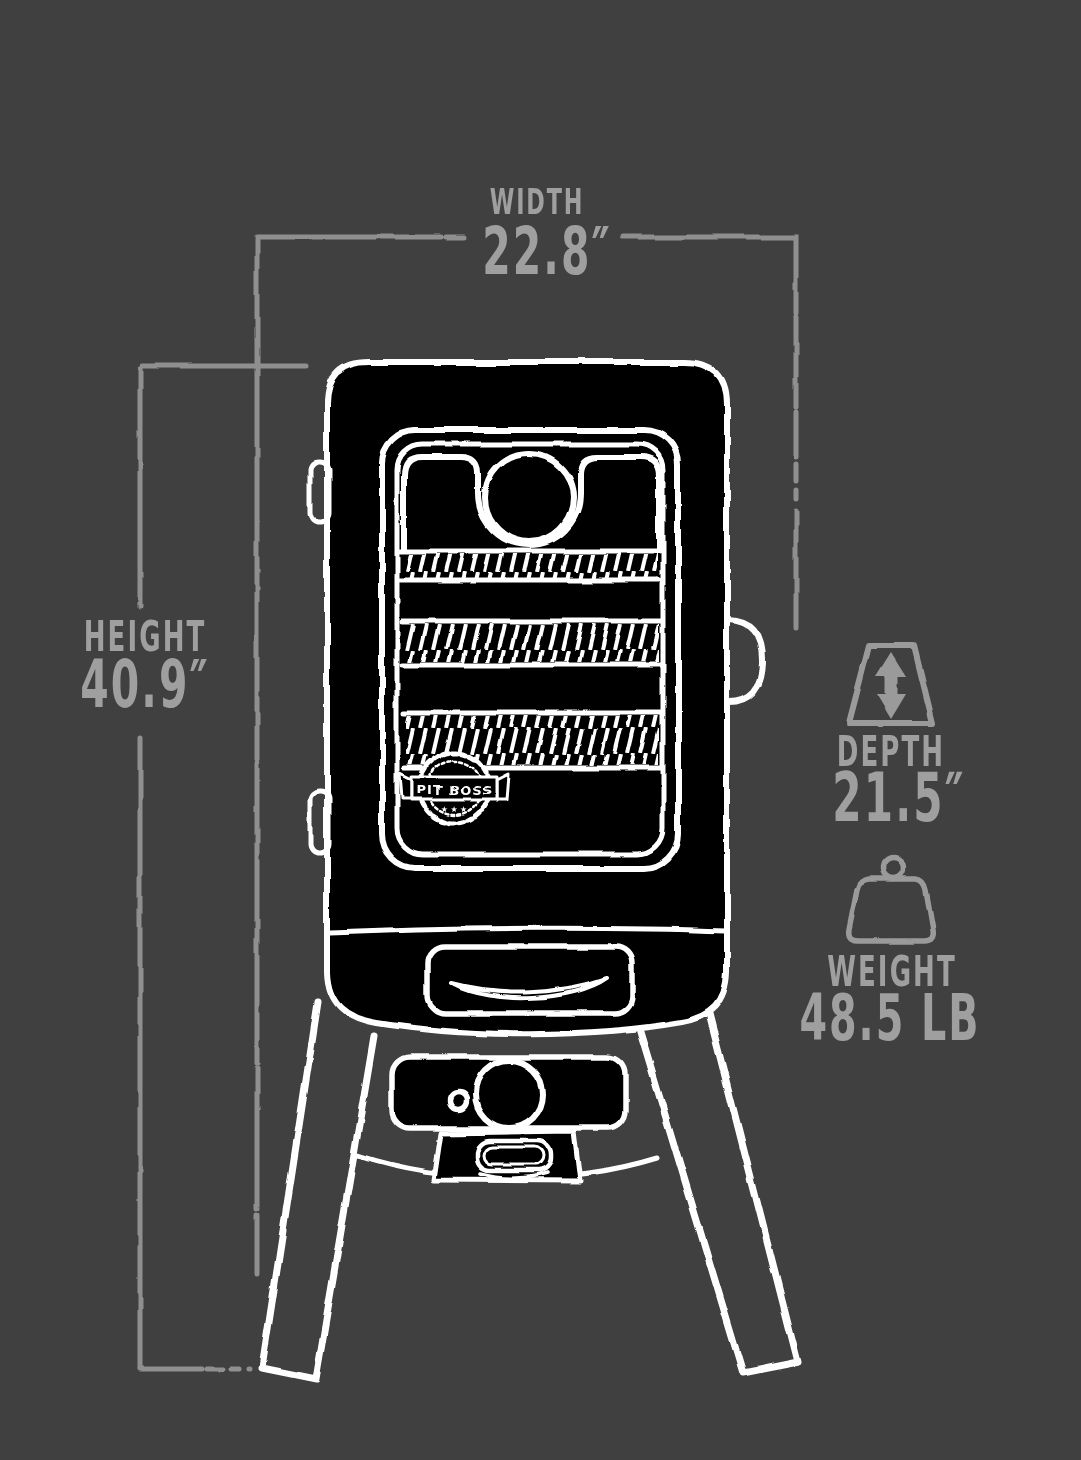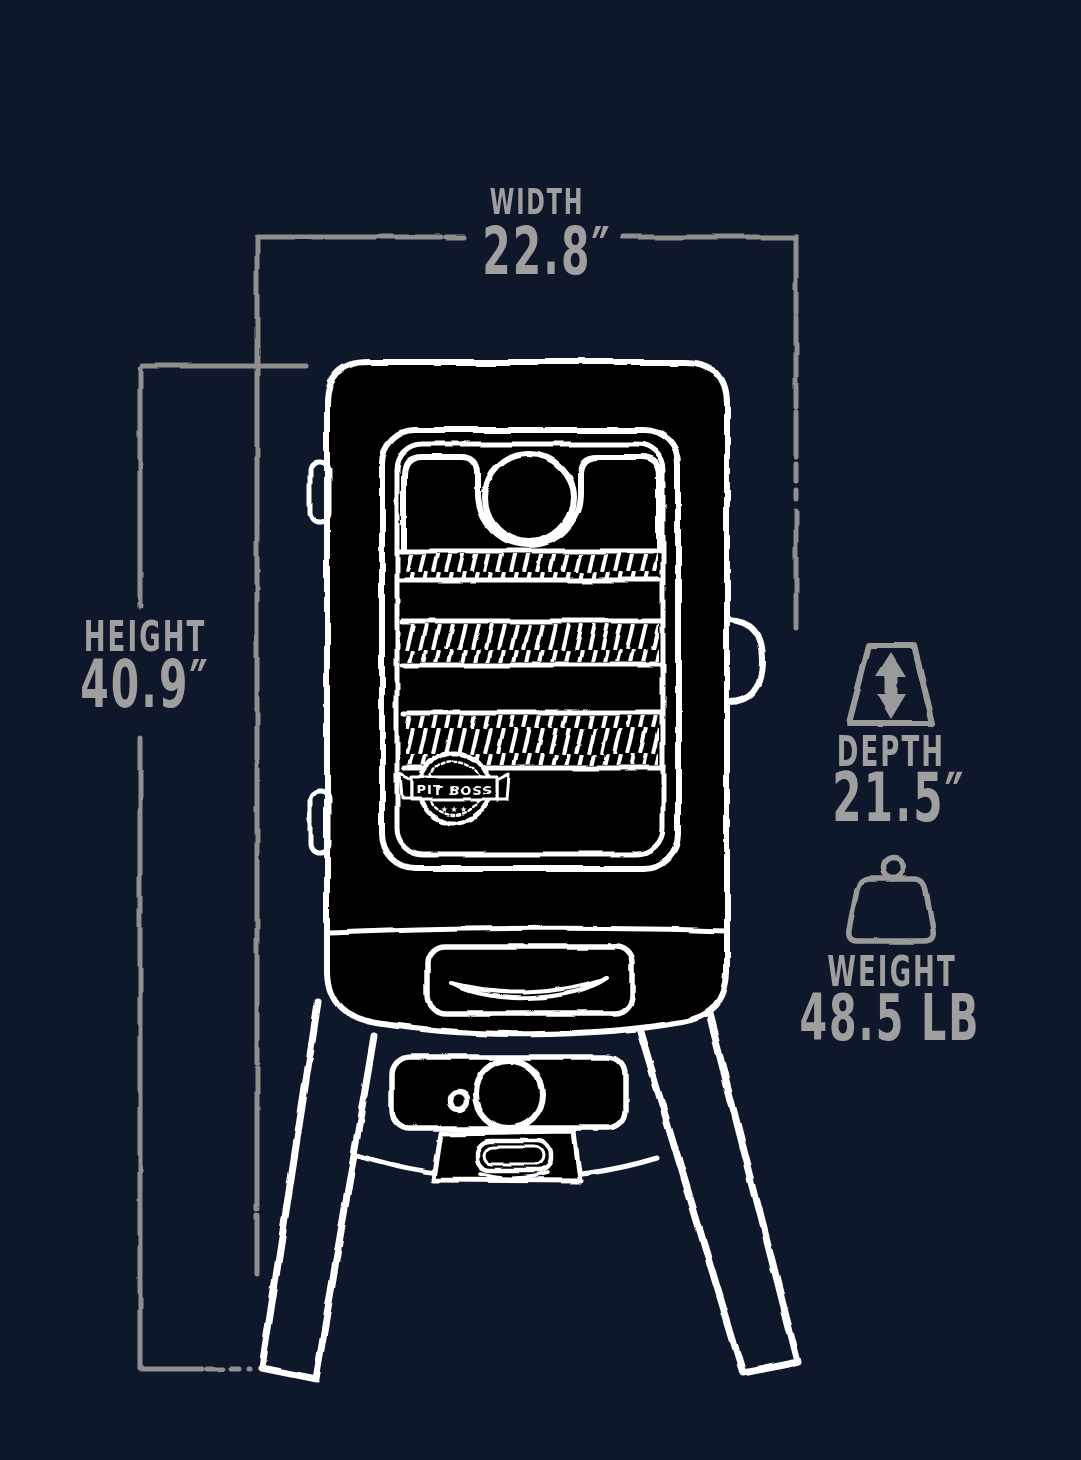--- a/index.html
+++ b/index.html
@@ -1,19 +1,19 @@
 <!DOCTYPE html>
 <html><head>
 <meta charset="utf-8">
 <style>
   html,body{margin:0;padding:0;background:#000;}
   #stage{
     position:relative;
     width:1081px;height:1460px;
-    background:#0f172a;
+    background:#404040;
     overflow:hidden;
     font-family:"DejaVu Sans","Liberation Sans",sans-serif;
   }
   #sketch{position:absolute;left:0;top:0;}
   .dim-text{
     position:absolute;
     color:#9f9f9f;
     font-weight:bold;
     line-height:1;
     white-space:nowrap;

